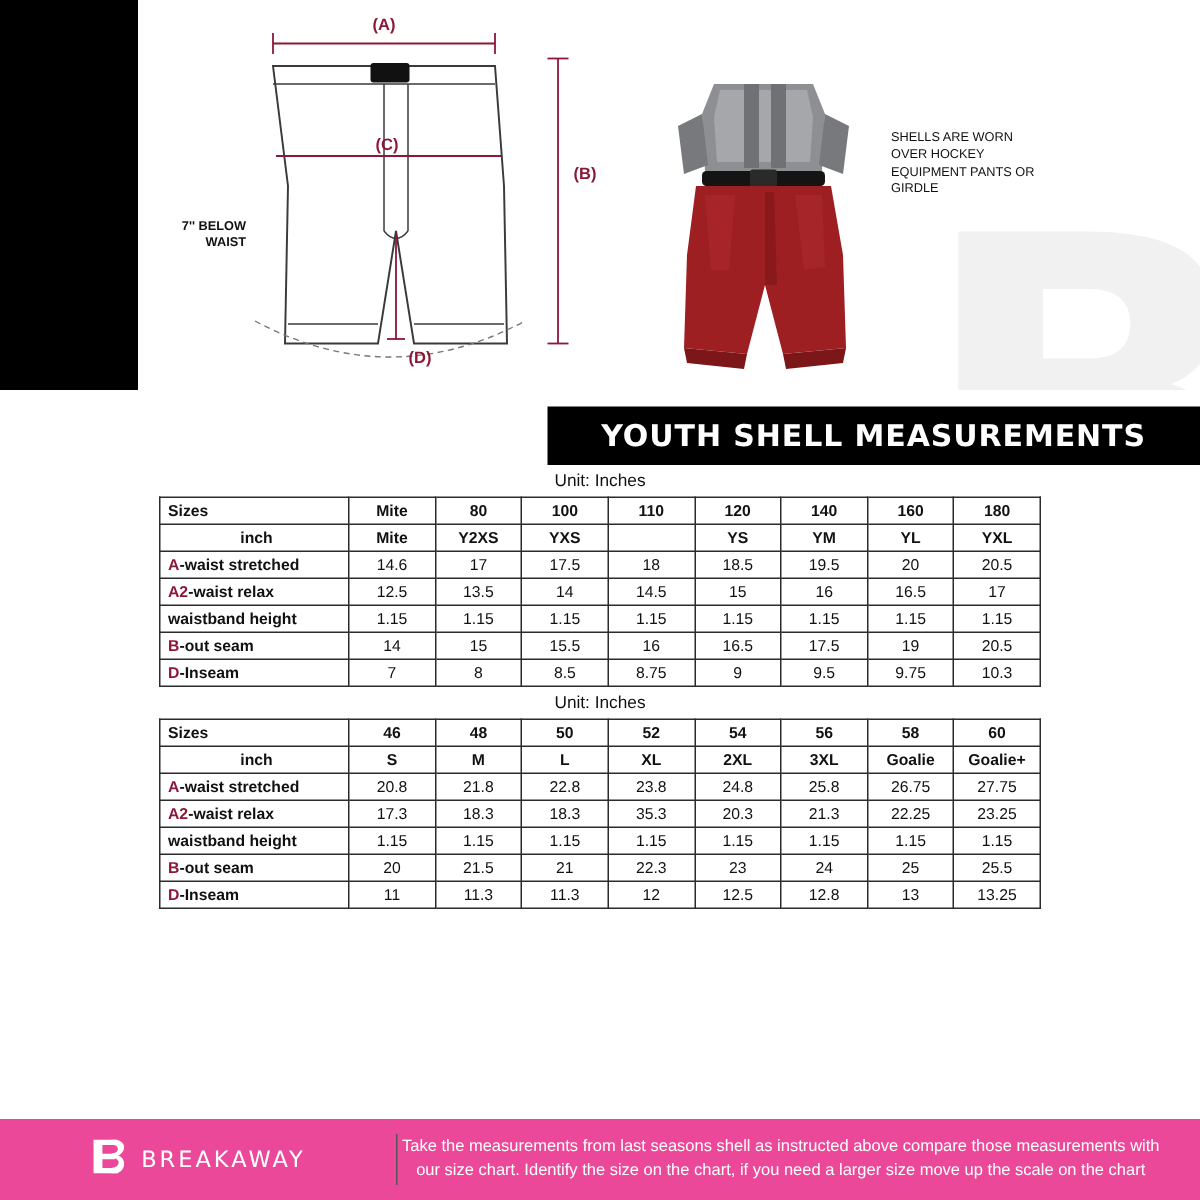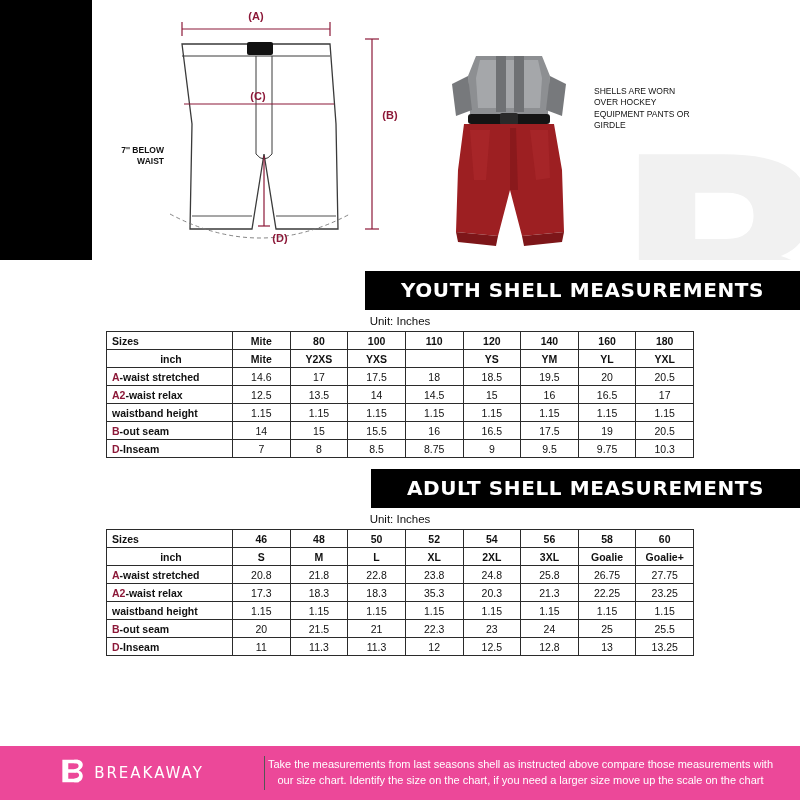--- a/index.html
+++ b/index.html
@@ -389,23 +389,20 @@
           <td>8.75</td>
           <td>9</td>
           <td>9.5</td>
           <td>9.75</td>
           <td>10.3</td>
         </tr>
       </tbody>
     </table>
   </div>
 
-  <div class="section-head-wrap">
-    <div class="section-head">ADULT SHELL MEASUREMENTS</div>
-  </div>
   <div class="unit">Unit: Inches</div>
   <div class="table-wrap">
     <table class="size">
       <tbody>
         <tr class="headrow">
           <td class="rowlabel">Sizes</td>
           <td>46</td>
           <td>48</td>
           <td>50</td>
           <td>52</td>

